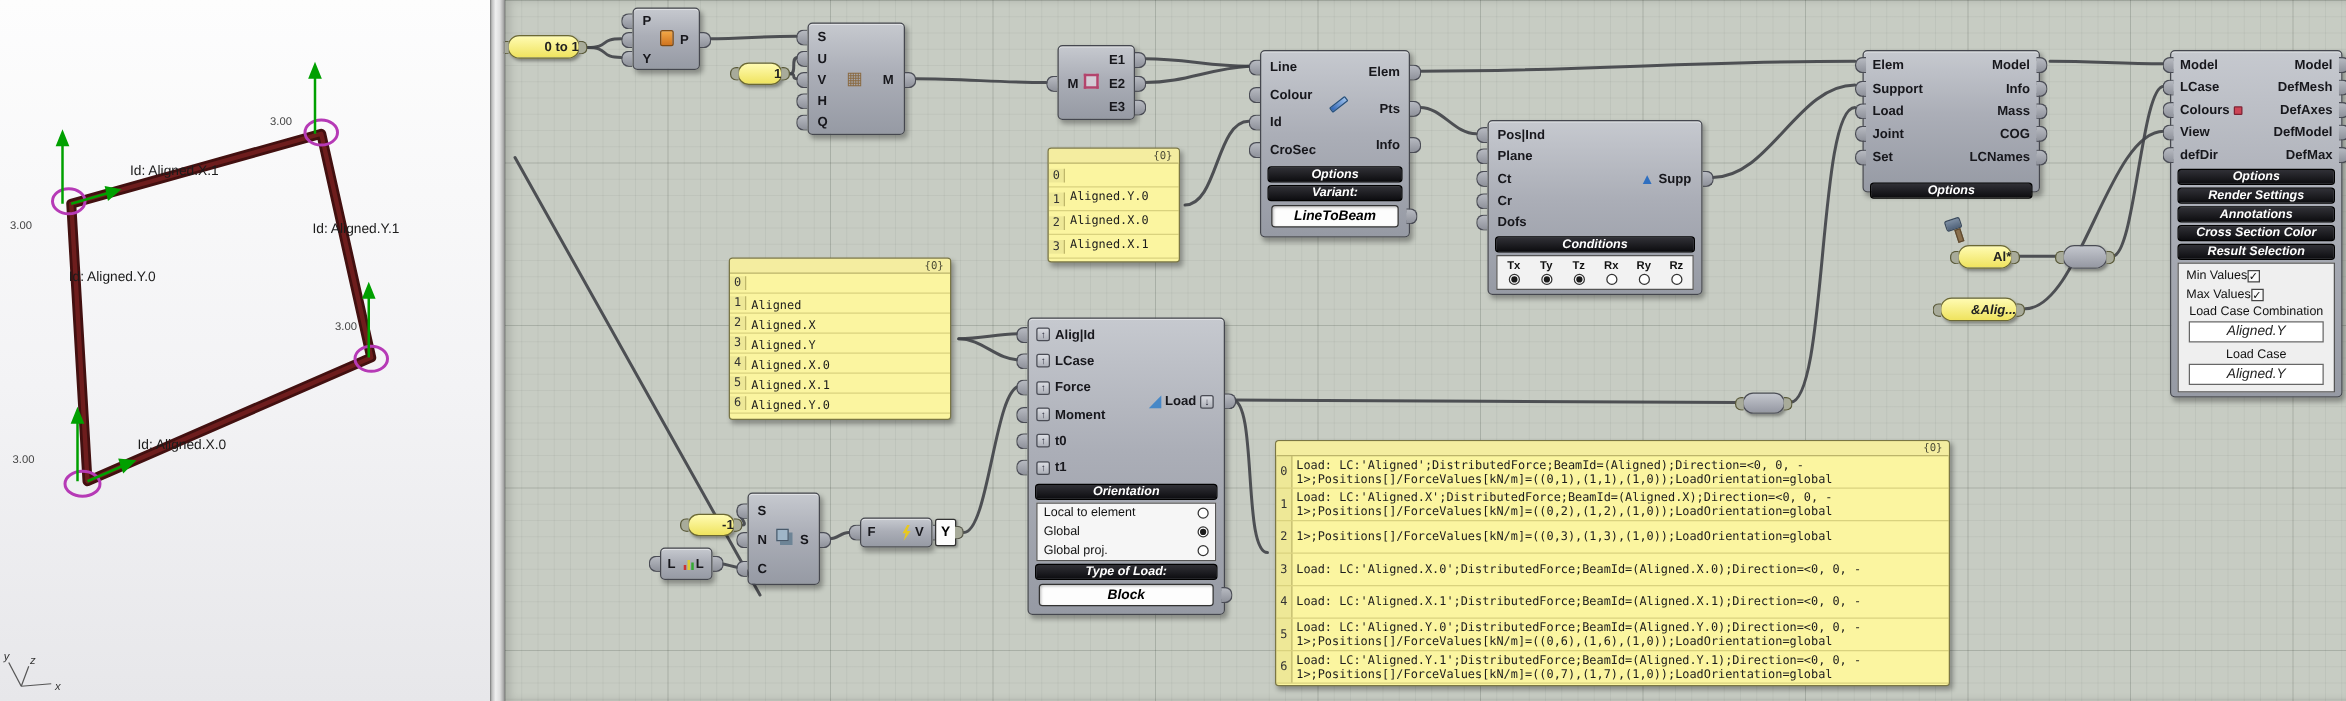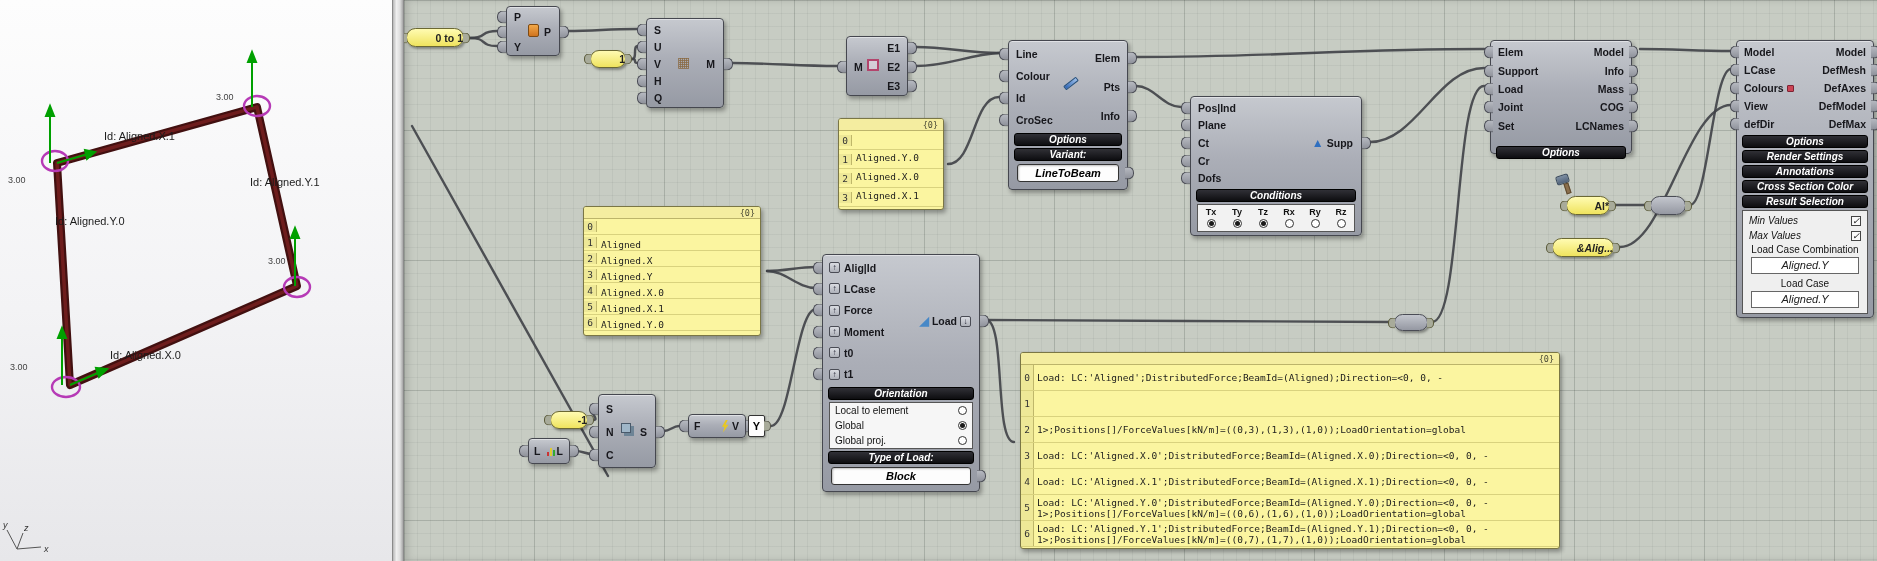--- a/index.html
+++ b/index.html
@@ -70,22 +70,22 @@
     padding:0 5px;font-size:10px;color:#111;}
   .radio{width:9px;height:9px;border:1.5px solid #333;border-radius:50%;background:#fff;position:relative;flex:none;}
   .radio.on::after{content:"";position:absolute;inset:1px;background:#1a1a1a;border-radius:50%;}
   .condblock{margin:1px 3px;background:#f2f2f2;border:1px solid #555;
     display:grid;grid-template-columns:repeat(6,1fr);padding:2px 0 3px;}
   .cond-cell{display:flex;flex-direction:column;align-items:center;gap:2px;
     font-weight:bold;font-size:9px;color:#111;}
   .cbx{width:10px;height:10px;border:1px solid #444;background:#fafafa;font-size:9px;
     line-height:9px;text-align:center;color:#111;flex:none;}
   .mvwhite{margin:2px 2px;background:#efefef;border:1px solid #555;padding:2px 0;}
-  .mv-row{display:flex;justify-content:space-between;align-items:center;height:15px;
-    padding:0 6px;font-size:10px;color:#111;font-style:italic;}
+  .mv-row{display:flex;align-items:center;height:15px;
+    padding:0 6px;font-size:10px;color:#111;}
   .mv-label{text-align:center;font-size:10px;height:13px;line-height:13px;color:#111;}
   .mv-inset{margin:1px 8px 3px;background:#fff;border:1px solid #666;font-style:italic;
     font-size:11px;line-height:15px;height:17px;text-align:center;color:#222;}
 
   
   .capsule{position:absolute;z-index:2;display:flex;align-items:center;justify-content:flex-end;
     background:linear-gradient(180deg,#fffbb2,#efe35e);border:1px solid #6b6833;border-radius:10px;
     font-weight:bold;font-size:10.5px;color:#222;box-shadow:1.5px 2px 2.5px rgba(0,0,0,.35);}
   .capsule::before{content:"";position:absolute;left:-7px;top:50%;transform:translateY(-50%);
     width:6px;height:9px;background:#a8ab9a;border:1px solid #5a5a3a;border-right:none;border-radius:5px 0 0 5px;}
@@ -661,24 +661,29 @@
     </div>
   </div>
   <div class="ybox" style="left:748px;top:415px;width:17px;height:22px;line-height:20px;"><span>Y</span></div>
 
   <div class="panel sink" style="left:1020px;top:352px;width:540px;height:197px;">
     <div class="pnl-hdr">{0}</div>
     <div class="pnl-row p2 h26">
         <span class="pidx tall">0</span>
         <span class="lines">
           <span>Load: LC:'Aligned';DistributedForce;BeamId=(Aligned);Direction=&lt;0, 0, -</span>
+          <span>1&gt;;Positions[]/ForceValues[kN/m]=((0,1),(1,1),(1,0));LoadOrientation=global</span>
         </span>
       </div>
     <div class="pnl-row p2 h26">
         <span class="pidx tall">1</span>
+        <span class="lines">
+          <span>Load: LC:'Aligned.X';DistributedForce;BeamId=(Aligned.X);Direction=&lt;0, 0, -</span>
+          <span>1&gt;;Positions[]/ForceValues[kN/m]=((0,2),(1,2),(1,0));LoadOrientation=global</span>
+        </span>
       </div>
     <div class="pnl-row p2 h26">
         <span class="pidx tall">2</span>
         <span class="lines">
           <span>1&gt;;Positions[]/ForceValues[kN/m]=((0,3),(1,3),(1,0));LoadOrientation=global</span>
         </span>
       </div>
     <div class="pnl-row p2 h26">
         <span class="pidx tall">3</span>
         <span class="lines">

